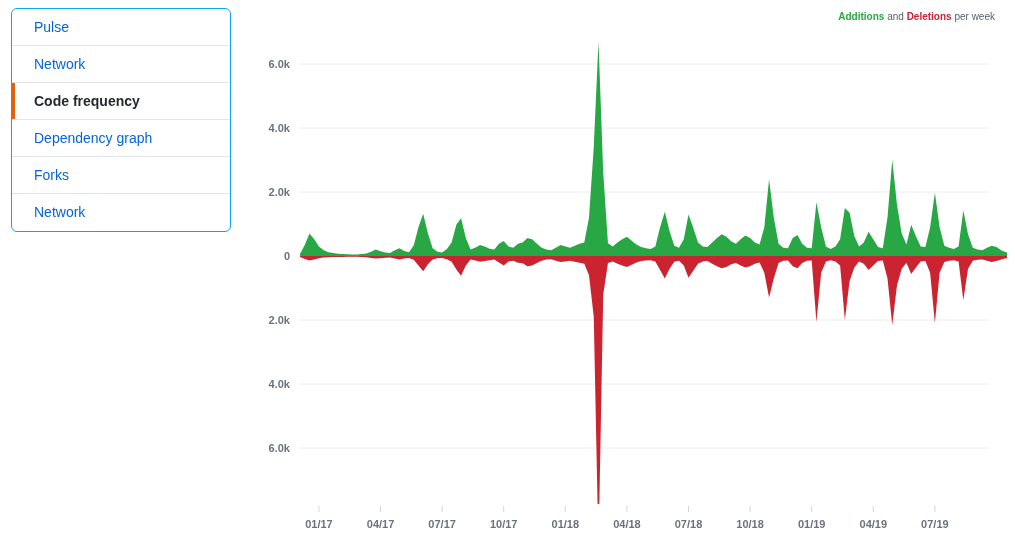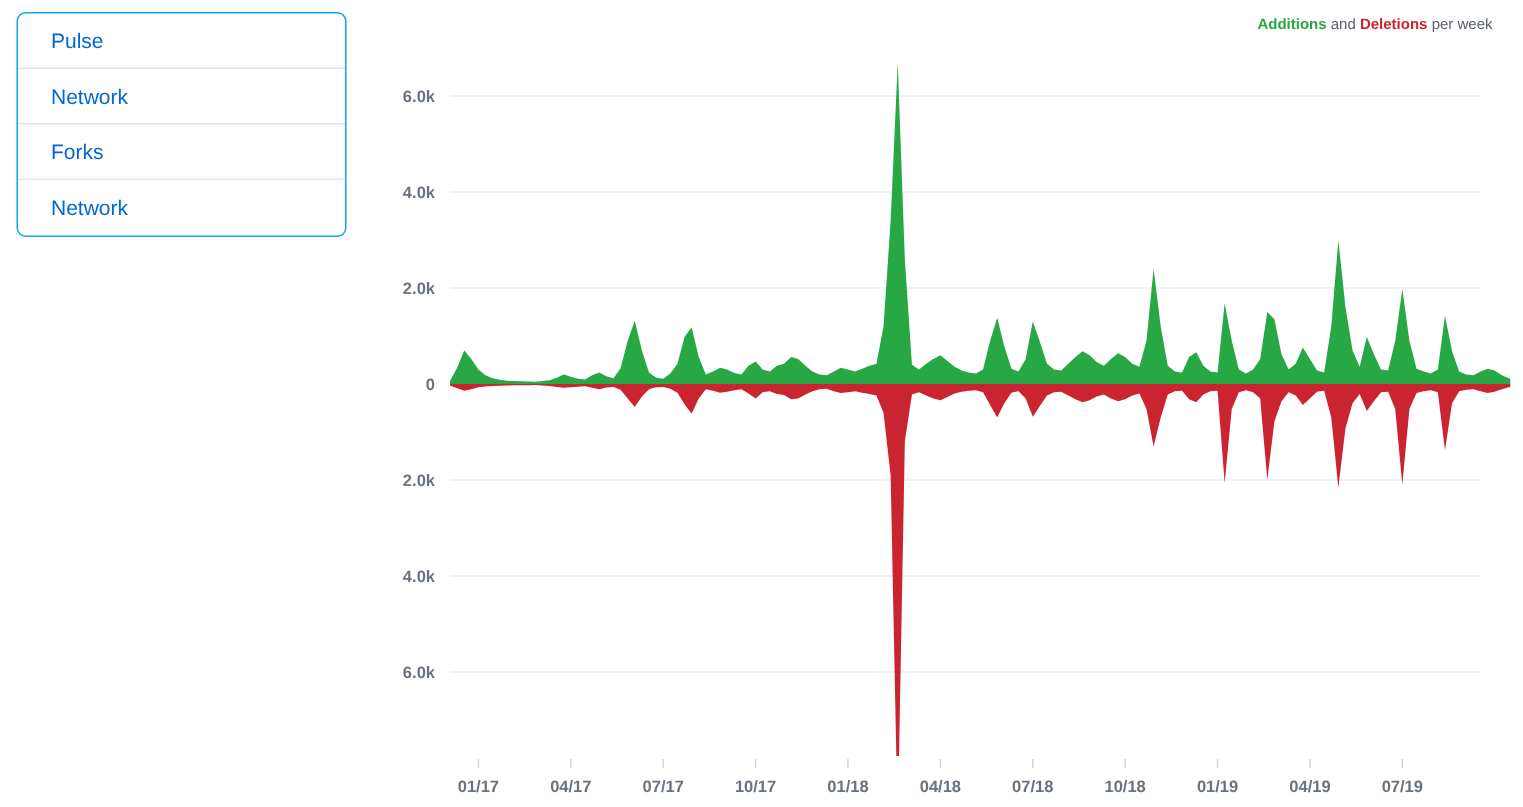--- a/index.html
+++ b/index.html
@@ -119,20 +119,22 @@
   }
 </style>
 </head>
 <body>
 
 <div class="page">
 
   <nav class="sidebar" id="sidebar">
       <div class="side-item"><span>Pulse</span></div>
       <div class="side-item"><span>Network</span></div>
+      <div class="side-item selected"><span>Code frequency</span></div>
+      <div class="side-item"><span>Dependency graph</span></div>
       <div class="side-item"><span>Forks</span></div>
       <div class="side-item"><span>Network</span></div>
     </nav>
 
   <div class="legend">
     <span class="add">Additions</span><span class="plain"> and </span><span class="del">Deletions</span><span class="plain"> per week</span>
   </div>
 
   <div class="chart-wrap">
     <svg class="chart-svg" id="chart-svg" width="755" height="500" viewBox="0 0 755 500">

